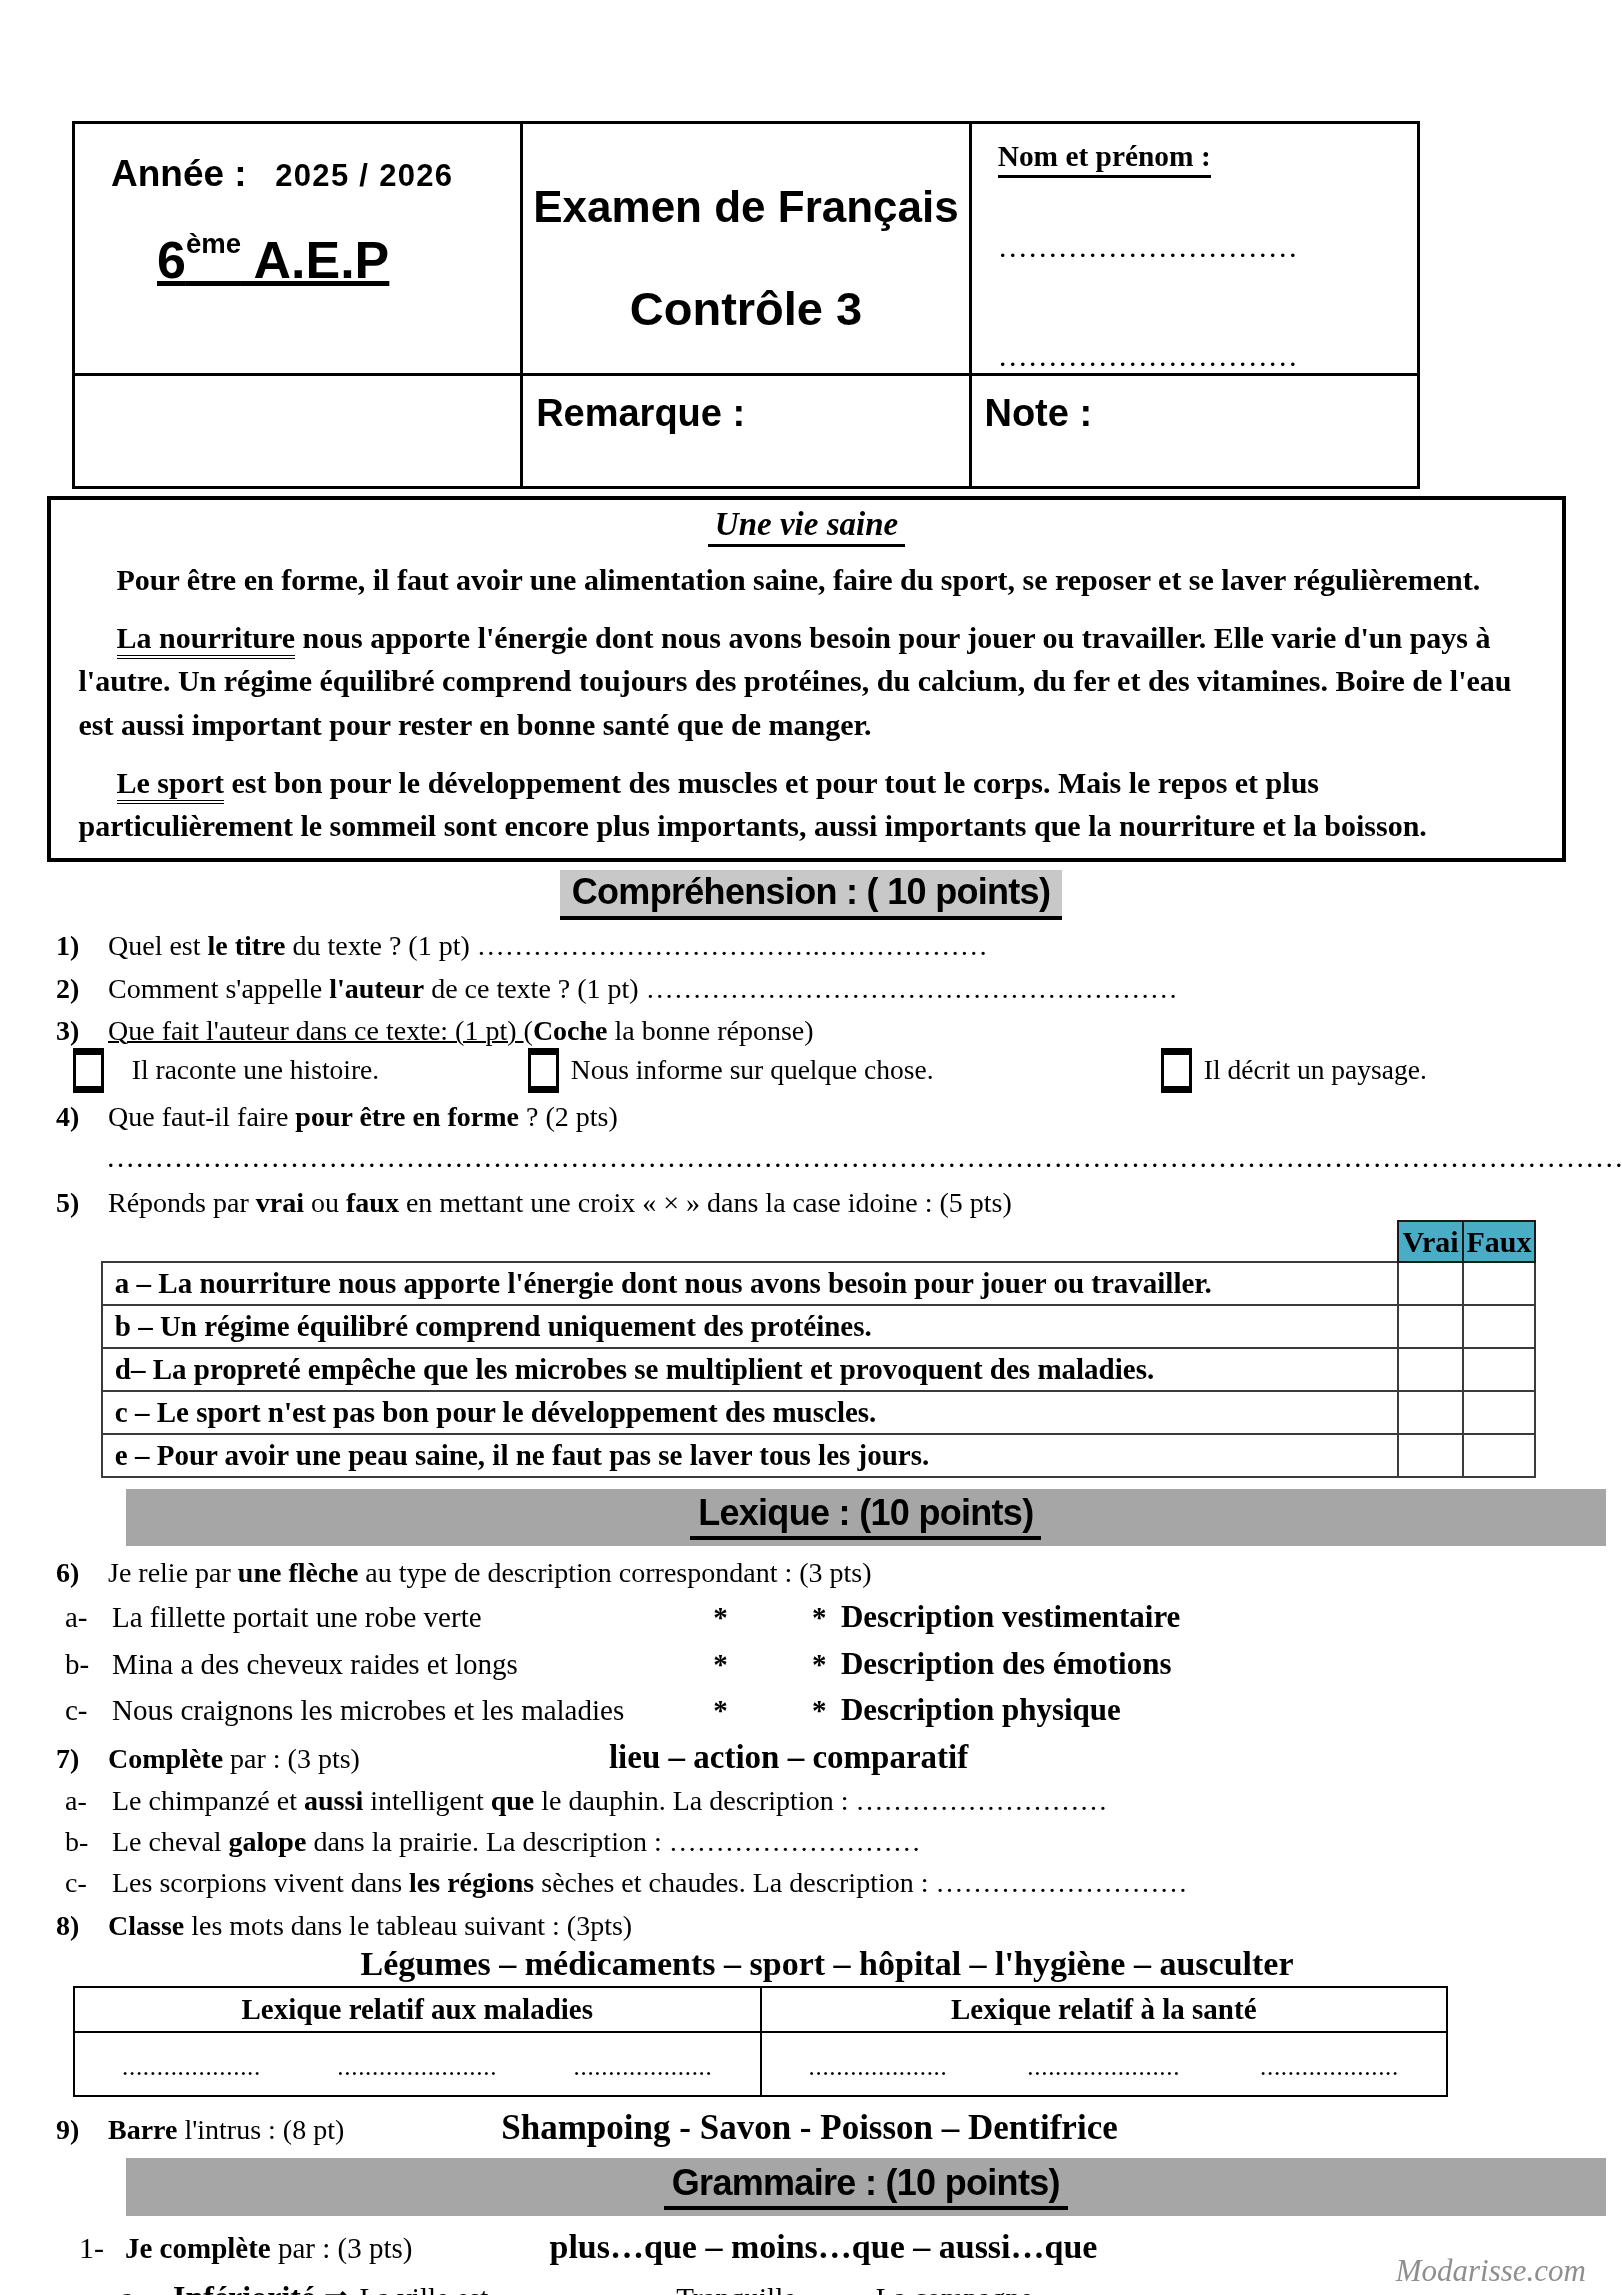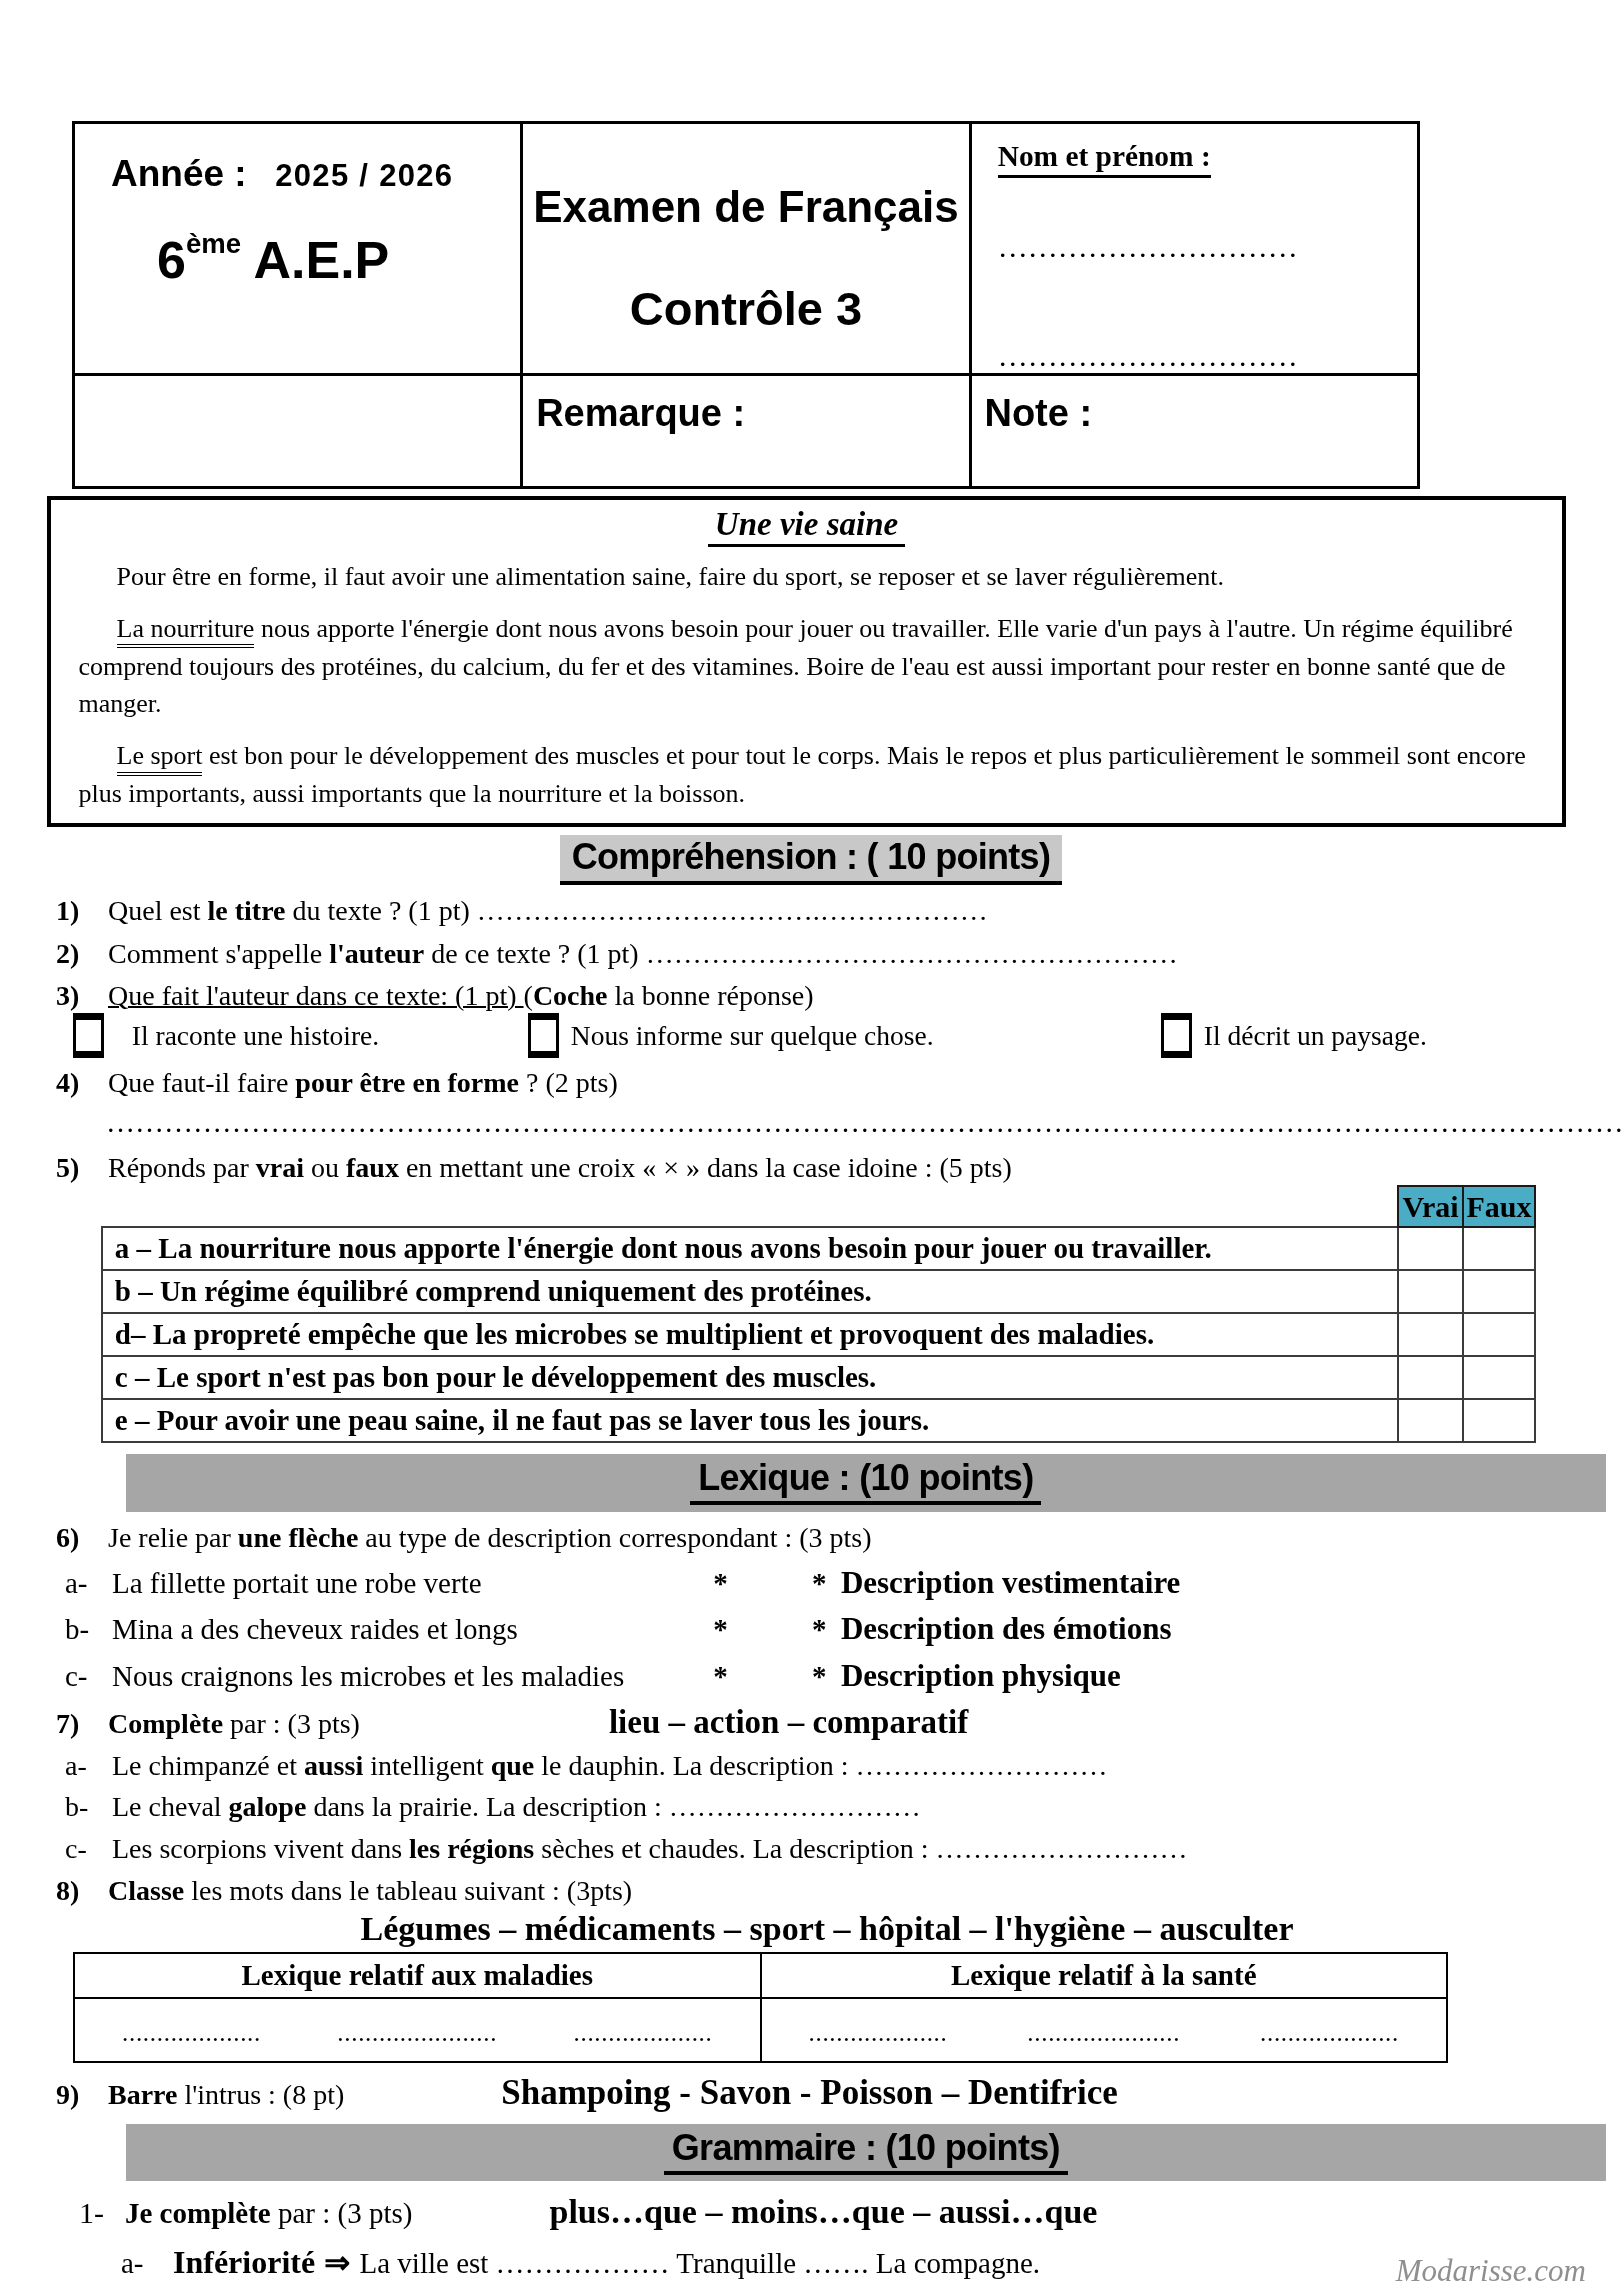--- a/index.html
+++ b/index.html
@@ -8,36 +8,36 @@
   b{font-weight:bold;}
 
   
   .header-table{border-collapse:collapse;margin:121px 0 0 72px;width:1348px;table-layout:fixed;}
   .header-table td{border:3.3px solid #000;vertical-align:top;background:#fff;}
   .hrow1 td{height:196px;}
   .hrow2 td{height:108px;}
   .hc1{padding:29.4px 0 0 36px;}
   .annee-line{font-family:"Liberation Sans",sans-serif;font-weight:bold;font-size:37px;white-space:nowrap;}
   .annee-value{font-size:31px;margin-left:18.3px;letter-spacing:1.3px;}
-  .classe-line{margin-top:33px;padding-left:46px;font-family:"Liberation Sans",sans-serif;font-weight:bold;font-size:52px;white-space:nowrap;}
+  .classe-line{margin-top:33px;padding-left:46px;font-family:"Liberation Sans",sans-serif;font-weight:bold;font-size:52px;white-space:nowrap;text-decoration:underline;}
   .classe-sup{font-size:27.5px;vertical-align:25px;}
   .hc2{text-align:center;padding-top:29.4px;}
   .exam1{font-family:"Liberation Sans",sans-serif;font-weight:bold;font-size:44px;margin-top:29px;}
   .exam2{font-family:"Liberation Sans",sans-serif;font-weight:bold;font-size:47px;margin-top:49px;}
   .hc3{padding:16.4px 16.4px 0 26px;}
   .nom-label{display:inline-block;font-weight:bold;font-size:29.4px;border-bottom:3.3px solid #000;padding-bottom:2px;}
   .nom-dots{font-size:30px;margin-top:52px;white-space:nowrap;overflow:hidden;}
   .nom-dots.second{margin-top:75px;}
   .remarque,.note{font-family:"Liberation Sans",sans-serif;font-weight:bold;font-size:38px;padding:14.4px 0 0 11.8px;}
 
   
   .reading-box{margin:6.5px 0 0 47px;width:1519px;border:4.6px solid #000;padding:6.5px 27.5px 10.5px;box-sizing:border-box;background:#fff;}
   .rtitle{text-align:center;}
   .rtitle span{font-size:33px;font-weight:bold;font-style:italic;border-bottom:3.9px solid #000;padding:0 6.5px 2px;}
-  .rp{font-weight:normal;font-size:26px;line-height:1.45;margin:14.4px 0 0;text-indent:38px;}
+  .rp{font-weight:bold;font-size:30px;line-height:1.45;margin:14.4px 0 0;text-indent:38px;}
   .rlead{border-bottom:4.6px double #000;padding-bottom:1.3px;}
 
   
   .sec-row{text-align:center;margin-top:7.9px;}
   .sec-inline{display:inline-block;font-family:"Liberation Sans",sans-serif;font-weight:bold;font-size:36px;
               background:#c8c8c8;border-bottom:4.6px solid #000;padding:1.3px 11.8px 2.6px;letter-spacing:-0.7px;}
   .band{margin:10.5px 16.4px 0 126px;background:#a6a6a6;text-align:center;padding:3.3px 0 6.5px;}
   .band-title{display:inline-block;font-family:"Liberation Sans",sans-serif;font-weight:bold;font-size:36px;
               border-bottom:4.6px solid #000;padding:0 7.9px 2px;letter-spacing:-0.7px;}
 

